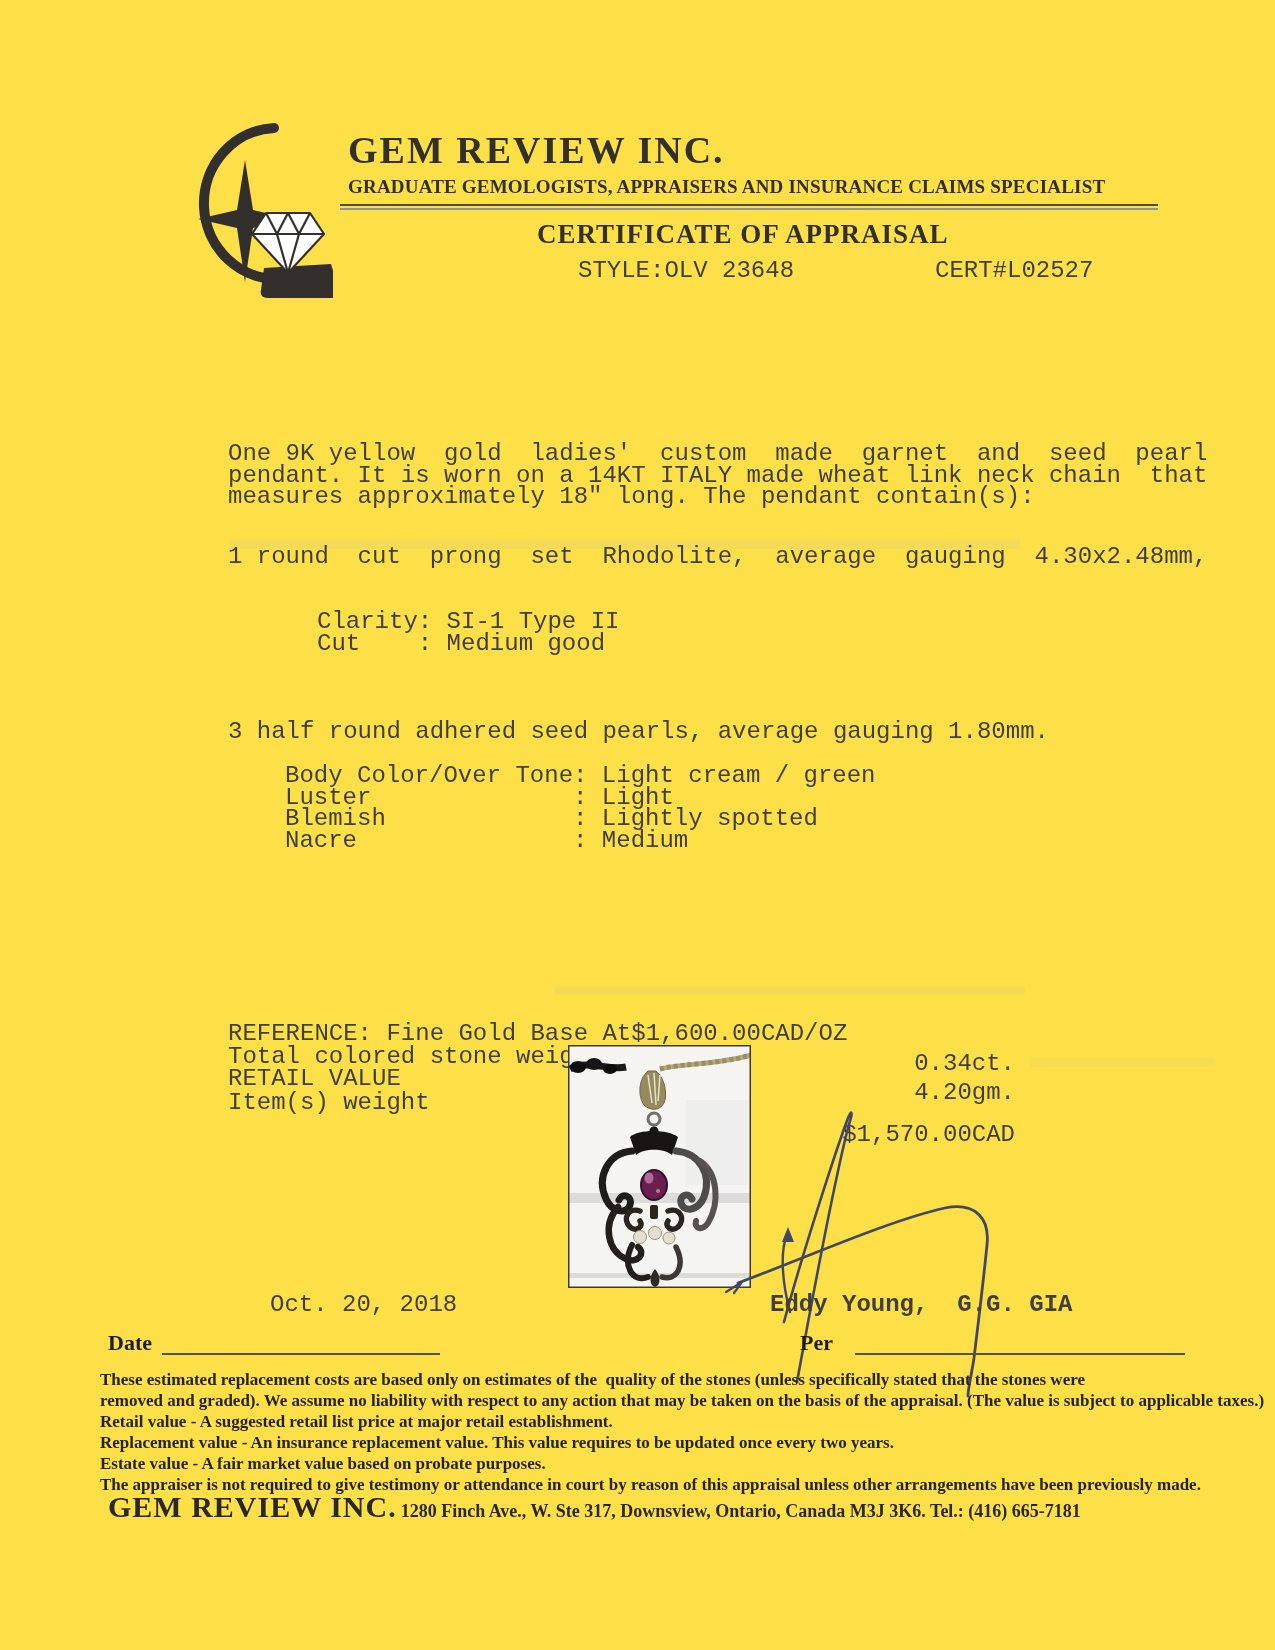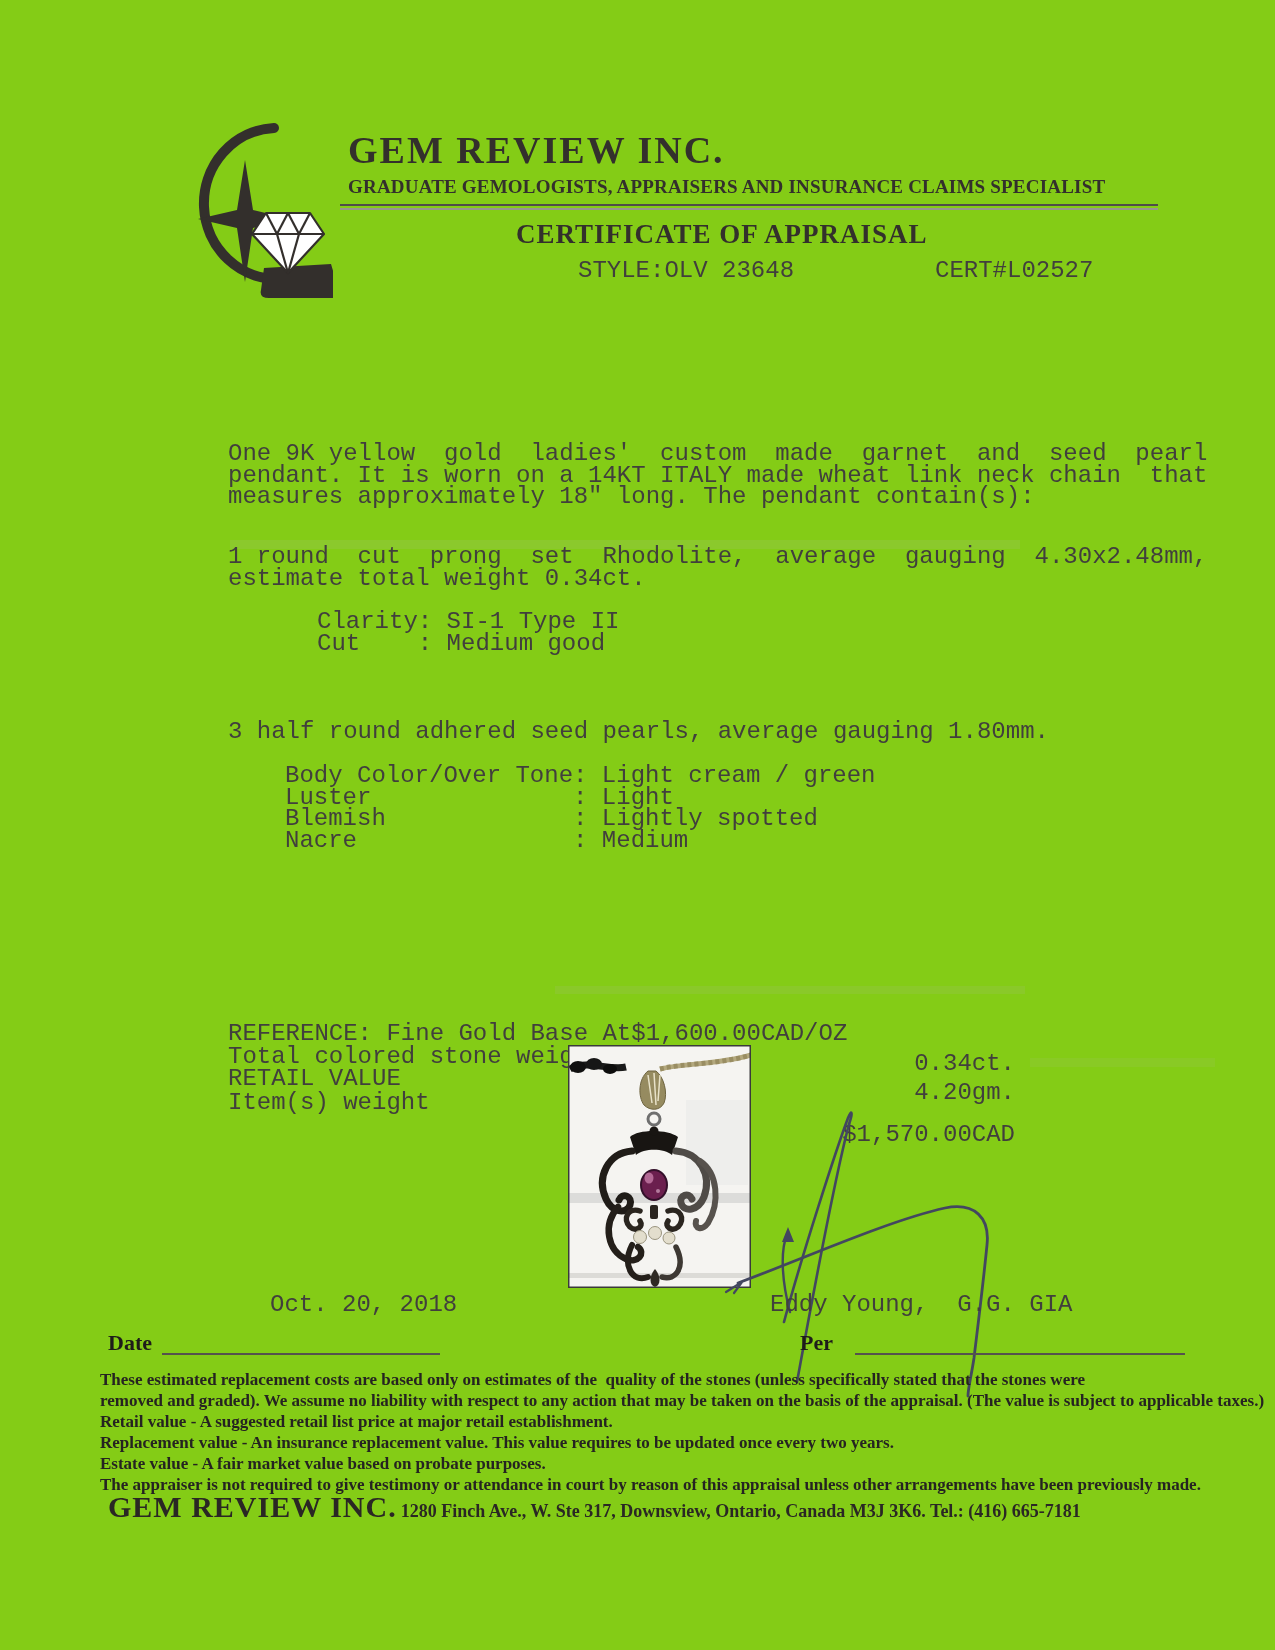--- a/index.html
+++ b/index.html
@@ -1,18 +1,18 @@
 <!DOCTYPE html>
 <html><head>
 <meta charset="utf-8">
 <style>
   html,body{margin:0;padding:0;background:#e9e9e9;}
   .page{
     position:relative;width:1275px;height:1650px;margin:0 auto;
-    background:#84cc16;overflow:hidden;
+    background:#fde047;overflow:hidden;
     font-family:"Liberation Serif", serif;color:#2e2b28;
   }
   
   .tw{
     font-family:"Liberation Mono","DejaVu Sans Mono",monospace;
     font-size:24px;line-height:21.5px;color:#413f3d;
     letter-spacing:0;white-space:pre;
   }
   .tline{white-space:pre;}
   .abs{position:absolute;}
@@ -51,27 +51,27 @@
         <line x1="162" y1="95" x2="151" y2="116"></line>
         <line x1="129" y1="116" x2="140" y2="155"></line>
         <line x1="151" y1="116" x2="140" y2="155"></line>
       </g>
     </svg>
   </div>
 
   <div class="abs serifbold company-title" style="left:348px;top:128px;">GEM REVIEW INC.</div>
   <div class="abs serifbold tagline" style="left:348px;top:176px;">GRADUATE GEMOLOGISTS, APPRAISERS AND INSURANCE CLAIMS SPECIALIST</div>
   <div class="abs rule2" style="left:340px;top:204px;width:818px;"></div>
-  <div class="abs serifbold cert-title" style="left:516px;top:219px;">CERTIFICATE OF APPRAISAL</div>
+  <div class="abs serifbold cert-title" style="left:537px;top:219px;">CERTIFICATE OF APPRAISAL</div>
   <div class="abs tw" style="left:578px;top:260px;">STYLE:OLV 23648</div>
   <div class="abs tw" style="left:935px;top:260px;">CERT#L02527</div>
 
   <div class="abs tw" style="left:228px;top:443px;"><div class="tline">One 9K yellow  gold  ladies'  custom  made  garnet  and  seed  pearl</div><div class="tline">pendant. It is worn on a 14KT ITALY made wheat link neck chain  that</div><div class="tline">measures approximately 18" long. The pendant contain(s):</div></div>
 
-  <div class="abs tw" style="left:228px;top:546px;"><div class="tline">1 round  cut  prong  set  Rhodolite,  average  gauging  4.30x2.48mm,</div><div class="tline">estimate total weight 0.34ct.</div></div>
+  <div class="abs tw" style="left:228px;top:546px;"><div class="tline">1 round  cut  prong  set  Rhodolite,  average  gauging  4.30x2.48mm,</div></div>
   <div class="abs tw" style="left:285px;top:611px;margin-left:32px;"><div class="tline">Clarity: SI-1 Type II</div><div class="tline">Cut    : Medium good</div></div>
 
   <div class="abs tw" style="left:228px;top:721px;">3 half round adhered seed pearls, average gauging 1.80mm.</div>
   <div class="abs tw" style="left:285px;top:765px;"><div class="tline">Body Color/Over Tone: Light cream / green</div><div class="tline">Luster              : Light</div><div class="tline">Blemish             : Lightly spotted</div><div class="tline">Nacre               : Medium</div></div>
 
   <div class="abs tw" style="left:228px;top:1023px;">REFERENCE: Fine Gold Base At$1,600.00CAD/OZ</div>
   <div class="abs tw" style="left:228px;top:1046px;">Total colored stone weight</div>
   <div class="abs tw" style="right:260px;top:1053px;">0.34ct.</div>
   <div class="abs tw" style="left:228px;top:1068px;margin-top:24px;">Item(s) weight</div>
   <div class="abs tw" style="right:260px;top:1082px;">4.20gm.</div>
@@ -129,21 +129,21 @@
         <path d="M 94 222 C 112 155 146 50 158 18 C 162 8 163 13 159 24 C 147 70 122 200 107 282" stroke-width="2.6"></path>
         <path d="M 48 183 C 110 160 200 120 255 108 C 285 102 300 118 297 145 C 293 185 288 225 284 258 C 281 278 278 288 278 296" stroke-width="2.8"></path>
         <path d="M 100 212 C 92 182 90 152 97 134" stroke-width="2.4"></path>
         <path d="M 36 192 L 52 182 L 44 193" stroke-width="2.2"></path>
       </g>
       <polygon points="92,142 98,127 104,142" fill="#434760"></polygon>
     </svg>
   </div>
 
   <div class="abs tw" style="left:270px;top:1294px;">Oct. 20, 2018</div>
-  <div class="abs tw" style="left:770px;top:1294px;">Eddy Young,  G.G. GIA</div>
+  <div class="abs tw" style="left:770px;top:1294px;font-weight:bold;">Eddy Young,  G.G. GIA</div>
   <div class="abs serifbold sig-label" style="left:108px;top:1330px;">Date</div>
   <div class="abs uline" style="left:162px;top:1352px;width:278px;"></div>
   <div class="abs serifbold sig-label" style="left:800px;top:1330px;">Per</div>
   <div class="abs uline" style="left:855px;top:1352px;width:330px;"></div>
 
   <div class="abs serifbold disclaimer" style="left:100px;top:1369px;">
       <div class="tline">These estimated replacement costs are based only on estimates of the  quality of the stones (unless specifically stated that the stones were</div>
       <div class="tline">removed and graded). We assume no liability with respect to any action that may be taken on the basis of the appraisal. (The value is subject to applicable taxes.)</div>
       <div class="tline">Retail value - A suggested retail list price at major retail establishment.</div>
       <div class="tline">Replacement value - An insurance replacement value. This value requires to be updated once every two years.</div>

